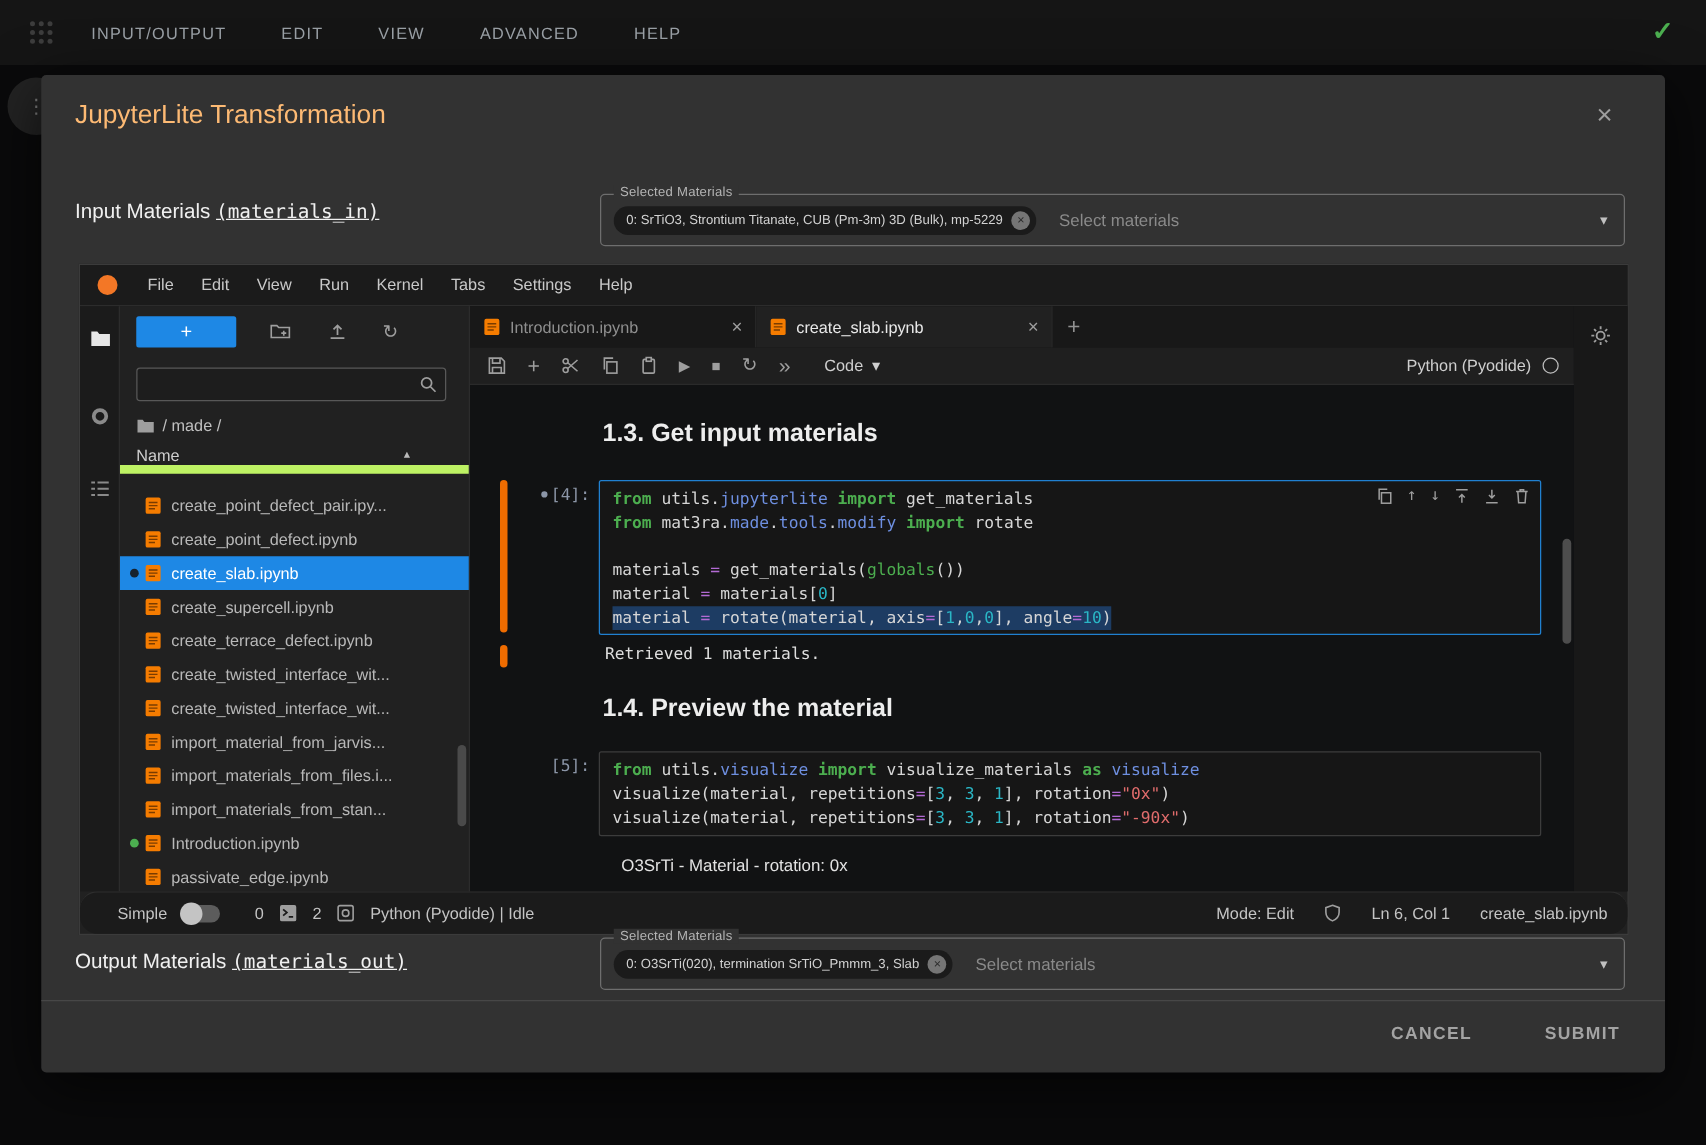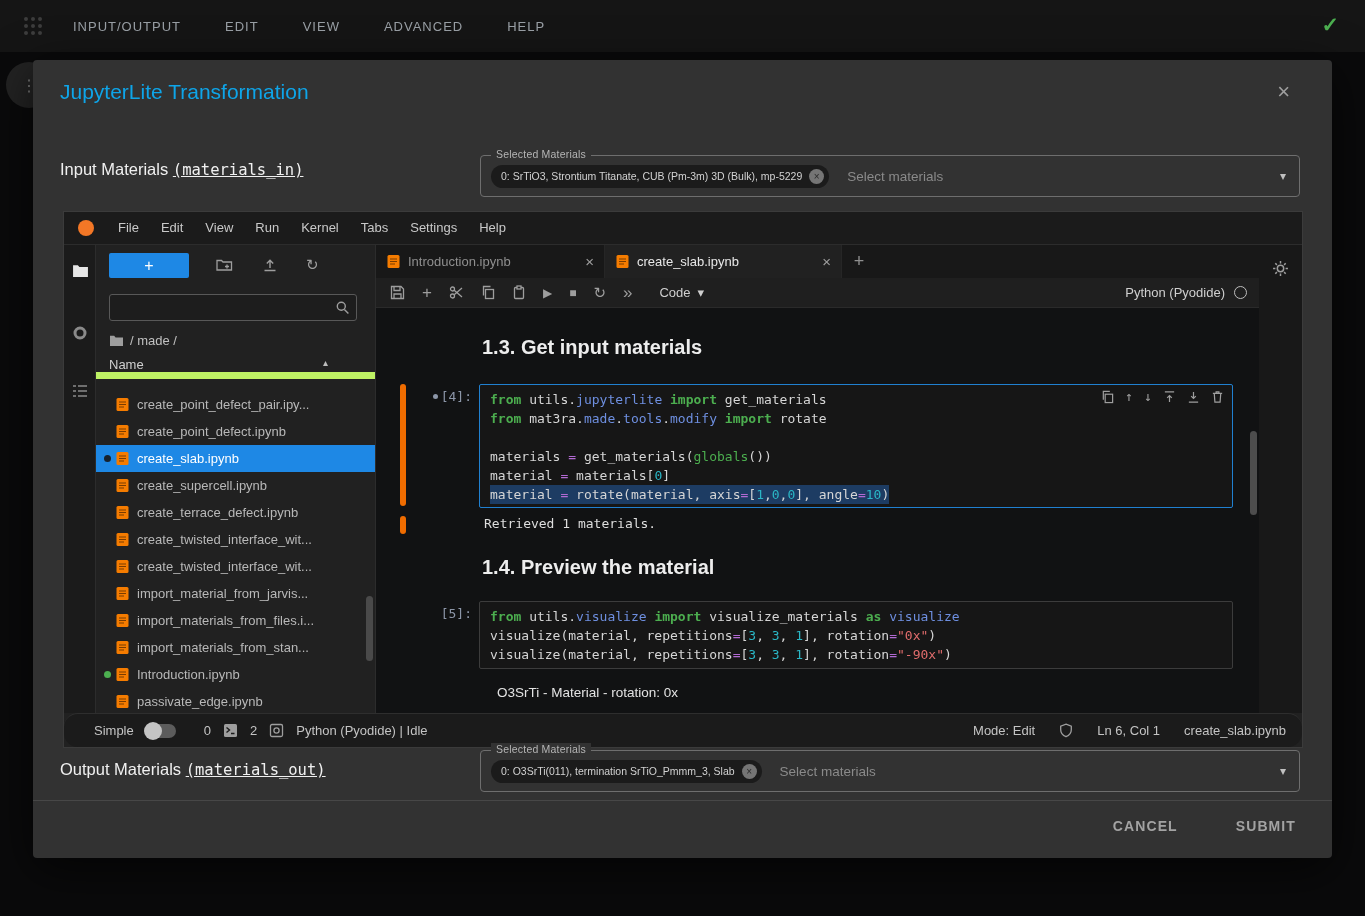--- a/index.html
+++ b/index.html
@@ -16,21 +16,21 @@
   .topmenu-item { color:#9aa0a6; font-size:13px; letter-spacing:1px; font-weight:500; cursor:default; }
   .topcheck { position:absolute; right:26px; top:13px; color:#4caf50; font-size:21px; font-weight:700; }
 
   
   .backcircle { position:absolute; left:6px; top:62px; width:46px; height:46px; border-radius:50%;
     background:#232323; color:#7a7a7a; display:flex; align-items:center; justify-content:center; font-size:16px; z-index:6; }
 
   
   .modal { position:absolute; left:33px; top:60px; width:1299px; height:798px; background:#323232;
     border-radius:4px; box-shadow:0 12px 48px rgba(0,0,0,.65); z-index:10; }
-  .modal-title { position:absolute; left:27px; top:20px; font-size:21px; color:#0ea5e9; }
+  .modal-title { position:absolute; left:27px; top:20px; font-size:21px; color:#fdba74; }
   .modal-close { position:absolute; right:42px; top:22px; color:#9e9e9e; font-size:22px; line-height:20px; cursor:pointer; }
   .section-label { position:absolute; left:27px; font-size:16.5px; color:#f0f0f0; }
   .section-label .mono { font-size:15.5px; color:#f0f0f0;text-decoration:underline; }
   .lbl-in { top:100px; } .lbl-out { top:700px; }
 
   .matfield { position:absolute; left:447px; width:820px; height:42px; border:1px solid #6e6e6e;
     border-radius:4px; display:flex; align-items:center; padding:0 36px 0 10px; }
   .fld-in { top:95px; } .fld-out { top:690px; }
   .matfield-label { position:absolute; top:-8px; left:10px; background:#323232; padding:0 5px;
     font-size:10.5px; color:#b5b5b5; letter-spacing:.2px; }
@@ -558,21 +558,21 @@
     </div>
   </div>
 
   <div class="section-label lbl-out">
     <span>Output Materials </span><span class="mono">(materials_out)</span>
   </div>
 
   <div class="matfield fld-out">
     <span class="matfield-label">Selected Materials</span>
     <span class="chip">
-      <span>0: O3SrTi(011), termination SrTiO_Pmmm_3, Slab</span>
+      <span>0: O3SrTi(020), termination SrTiO_Pmmm_3, Slab</span>
       <span class="chip-x">×</span>
     </span>
     <span class="ph">Select materials</span>
     <span class="caret">▾</span>
   </div>
 
   <div class="modal-divider"></div>
   <div class="modal-actions">
     <span class="act-btn">CANCEL</span>
     <span class="act-btn">SUBMIT</span>

